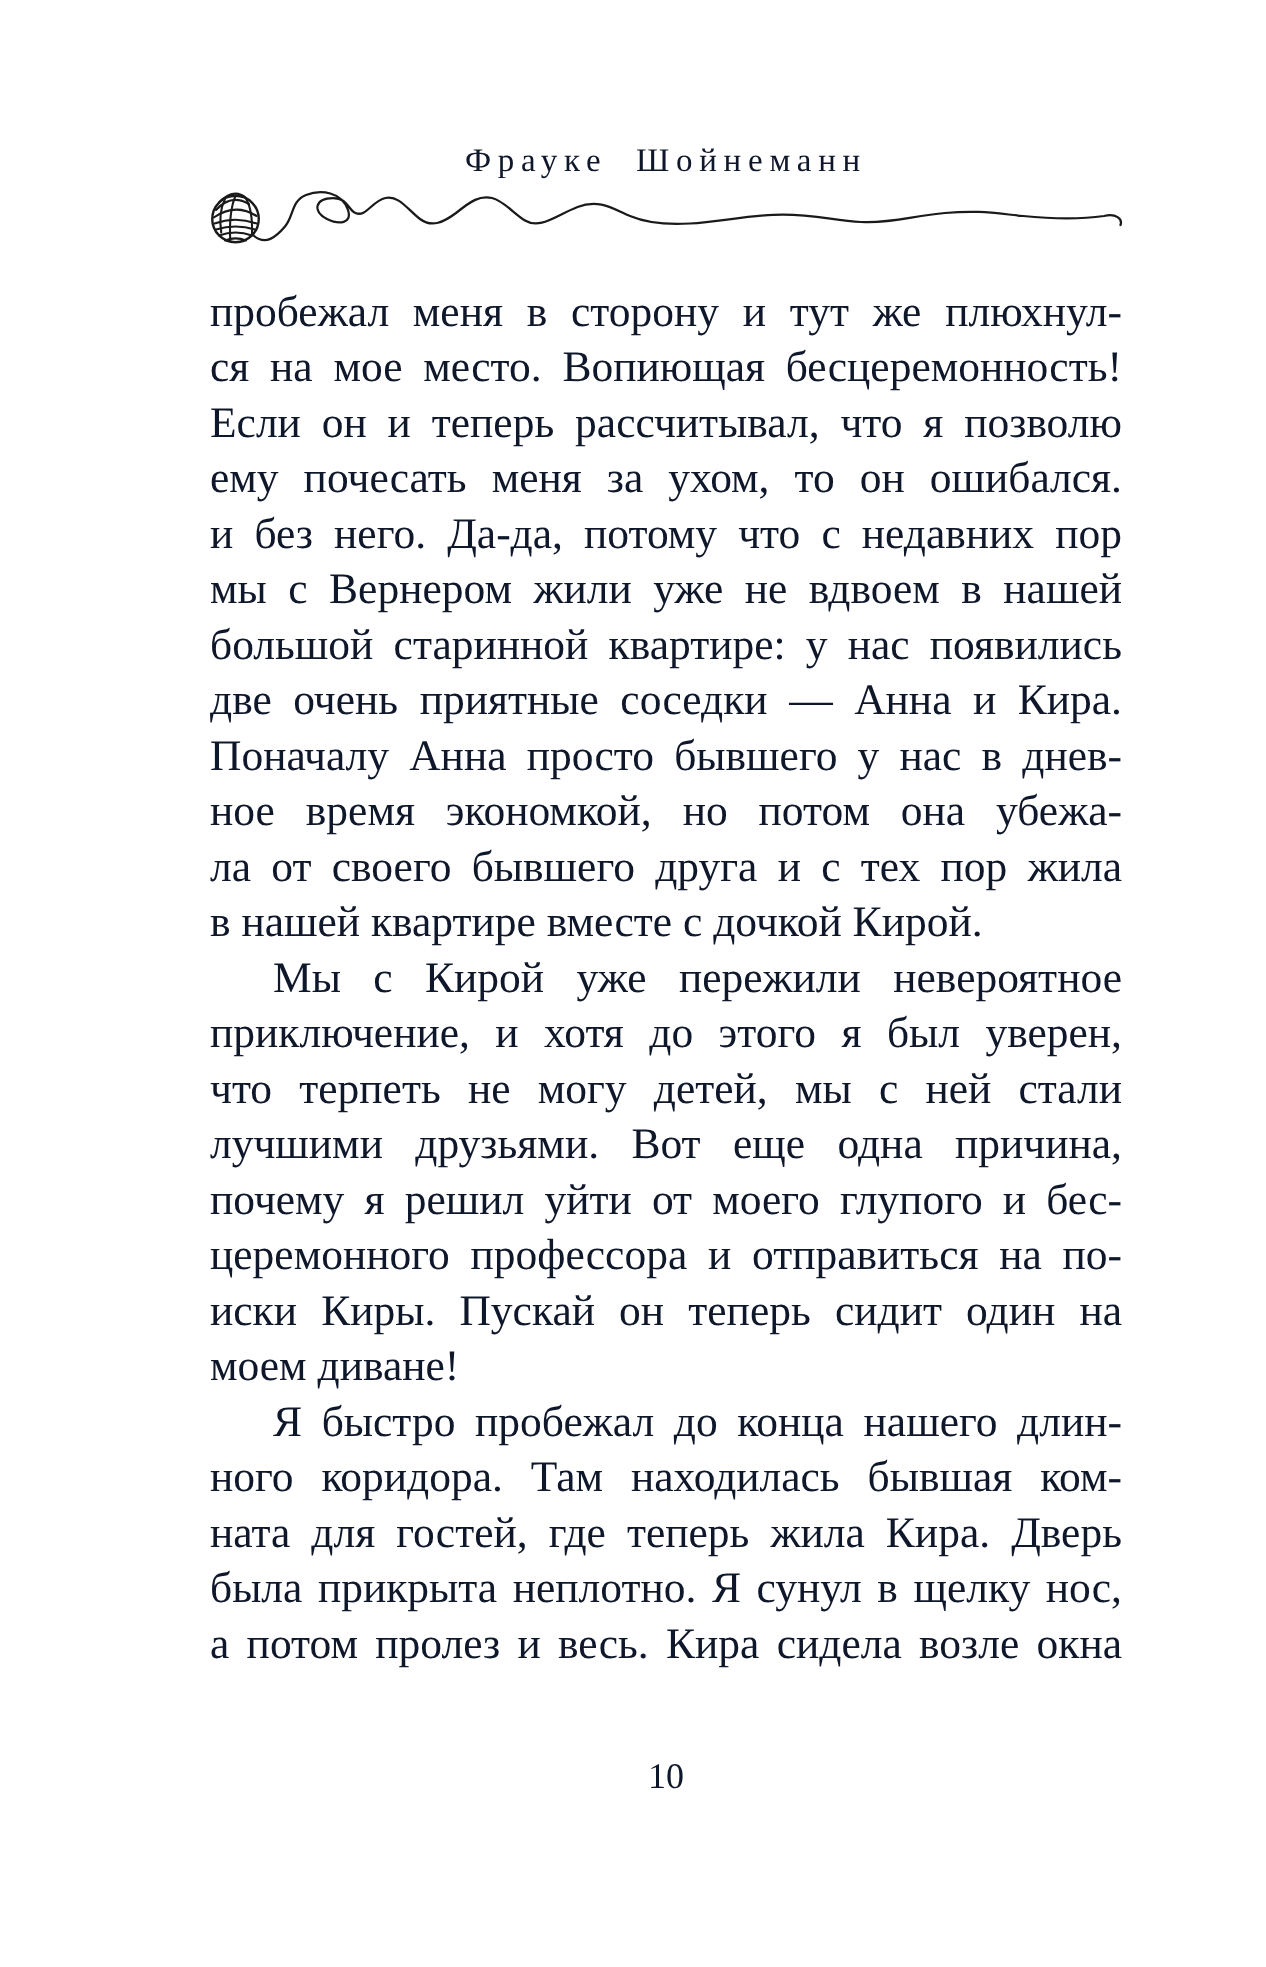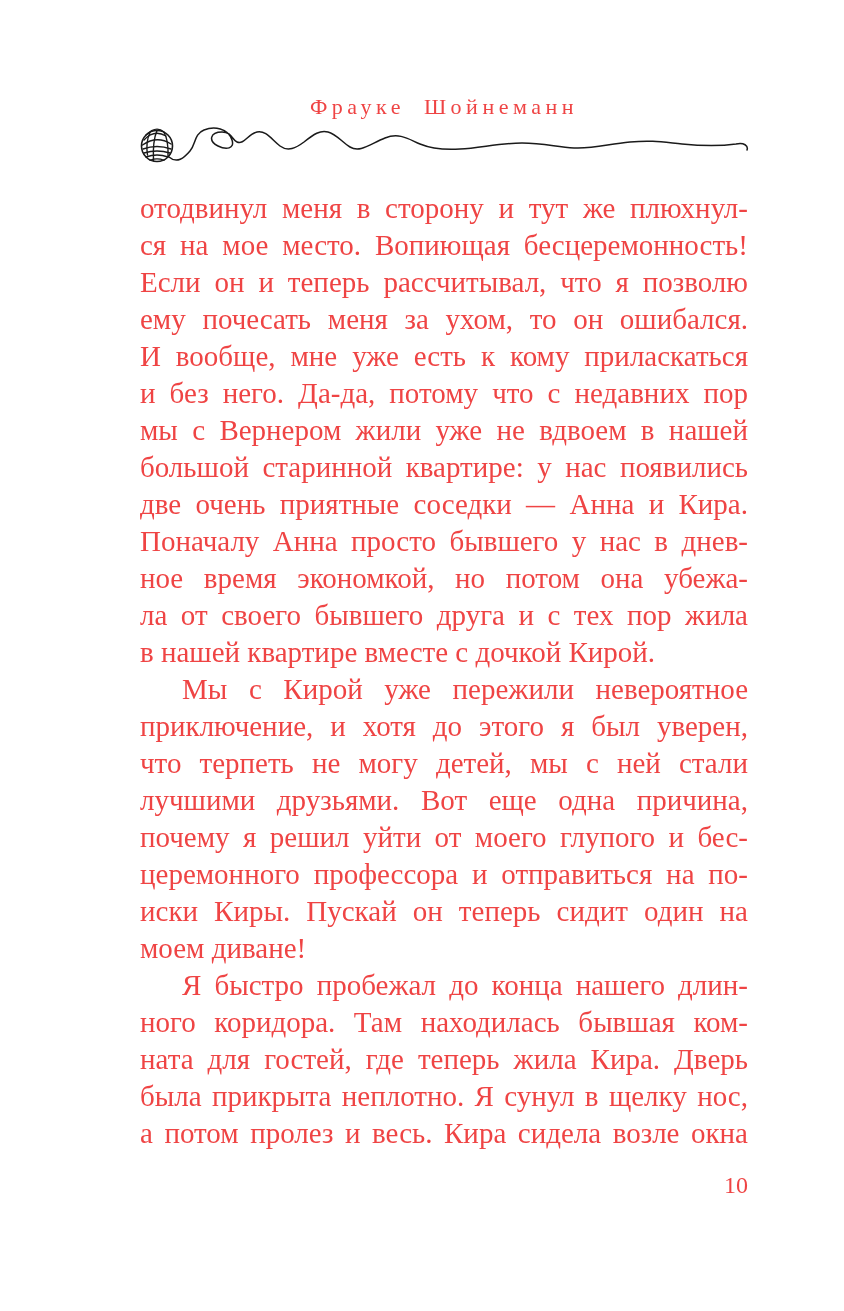--- a/index.html
+++ b/index.html
@@ -6,21 +6,21 @@
     margin: 0;
     padding: 0;
     background: #ffffff;
   }
   .page {
     position: relative;
     width: 844px;
     height: 1311px;
     background: #ffffff;
     font-family: "Liberation Serif", serif;
-    color: #ef4444;
+    color: #0f172a;
     overflow: hidden;
   }
   .running-header {
     position: absolute;
     top: 94px;
     left: 140px;
     width: 608px;
     text-align: center;
     font-size: 22px;
     letter-spacing: 4.5px;
@@ -59,21 +59,21 @@
   }
   .line.indent {
     text-indent: 42px;
     font-family: Liberation Serif, serif;
   }
   .page-number {
     position: absolute;
     top: 1172px;
     left: 140px;
     width: 608px;
-    text-align: right;
+    text-align: center;
     font-size: 24px;
   }
 </style>
 </head>
 <body>
 
 <div class="page">
 
   <div class="running-header">Фрауке Шойнеманн</div>
 
@@ -109,25 +109,24 @@
              C 342 32, 362 27, 384 27
              C 406 27, 418 31, 436 32
              C 456 33, 470 28, 492 26
              C 514 24, 524 26, 544 28
              C 564 30, 584 30, 598 28
              C 606 26, 610.5 30, 609 34"></path>
   </svg>
 
   <div class="body-text" id="body-text">
       <div class="paragraph">
-        <div class="line">отодвинул меня в сторону и тут же плюхнул-</div>
+        <div class="line">пробежал меня в сторону и тут же плюхнул-</div>
         <div class="line">ся на мое место. Вопиющая бесцеремонность!</div>
         <div class="line">Если он и теперь рассчитывал, что я позволю</div>
         <div class="line">ему почесать меня за ухом, то он ошибался.</div>
-        <div class="line">И вообще, мне уже есть к кому приласкаться</div>
         <div class="line">и без него. Да-да, потому что с недавних пор</div>
         <div class="line">мы с Вернером жили уже не вдвоем в нашей</div>
         <div class="line">большой старинной квартире: у нас появились</div>
         <div class="line">две очень приятные соседки — Анна и Кира.</div>
         <div class="line">Поначалу Анна просто бывшего у нас в днев-</div>
         <div class="line">ное время экономкой, но потом она убежа-</div>
         <div class="line">ла от своего бывшего друга и с тех пор жила</div>
         <div class="line flush">в нашей квартире вместе с дочкой Кирой.</div>
       </div>
       <div class="paragraph">

